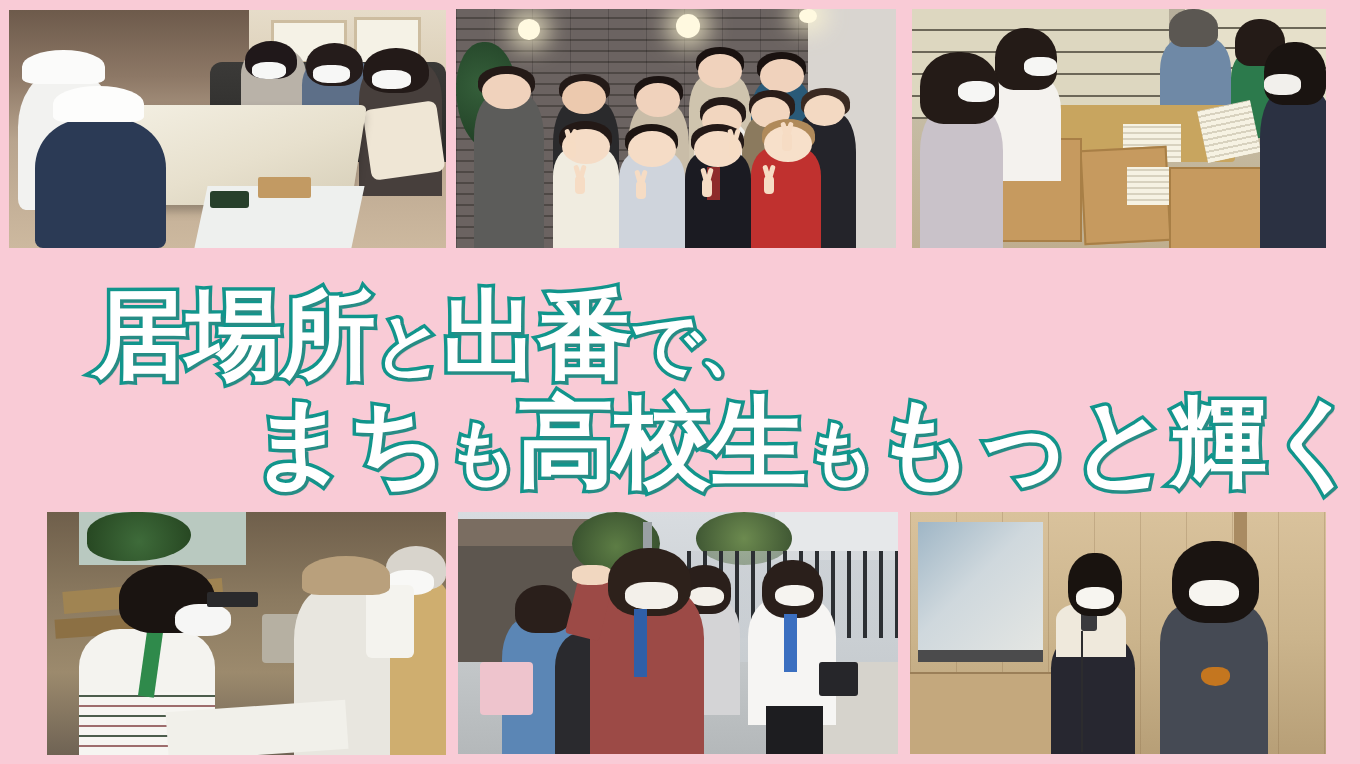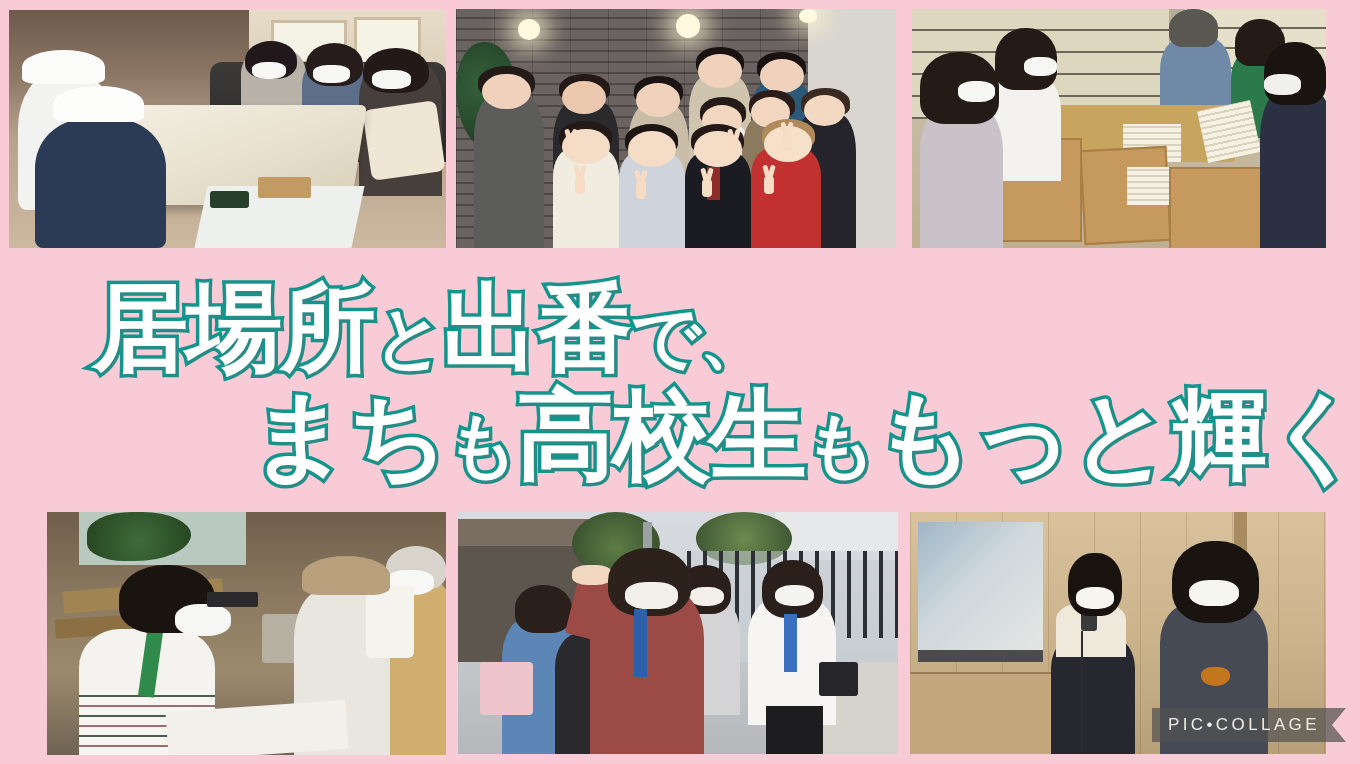--- a/index.html
+++ b/index.html
@@ -251,21 +251,21 @@
     letter-spacing: 3.4px;
     font-family: "Liberation Sans", sans-serif;
     font-weight: 400;
     white-space: nowrap;
   }
 
   
   #headline {
     position: absolute;
     left: 0;
-    top: 258px;
+    top: 265px;
     width: 1360px;
     height: 250px;
     pointer-events: none;
   }
   .hl-line {
     position: absolute;
     white-space: nowrap;
     font-family: "DejaVu Sans", "Liberation Sans", sans-serif;
     font-weight: 700;
     color: #ffffff;
@@ -489,17 +489,14 @@
 
   <div id="headline">
     <div class="hl-line" id="hl1">
       <span>居場所</span><span class="kana-sm">と</span><span>出番</span><span class="kana-sm">で、</span>
     </div>
     <div class="hl-line" id="hl2">
       <span>まち</span><span class="kana-sm">も</span><span>高校生</span><span class="kana-sm">も</span><span>もっと</span><span>輝く</span>
     </div>
   </div>
 
-  <div id="watermark">
-    <span>PIC•COLLAGE</span>
-  </div>
 
 </div>
 
 </body></html>

